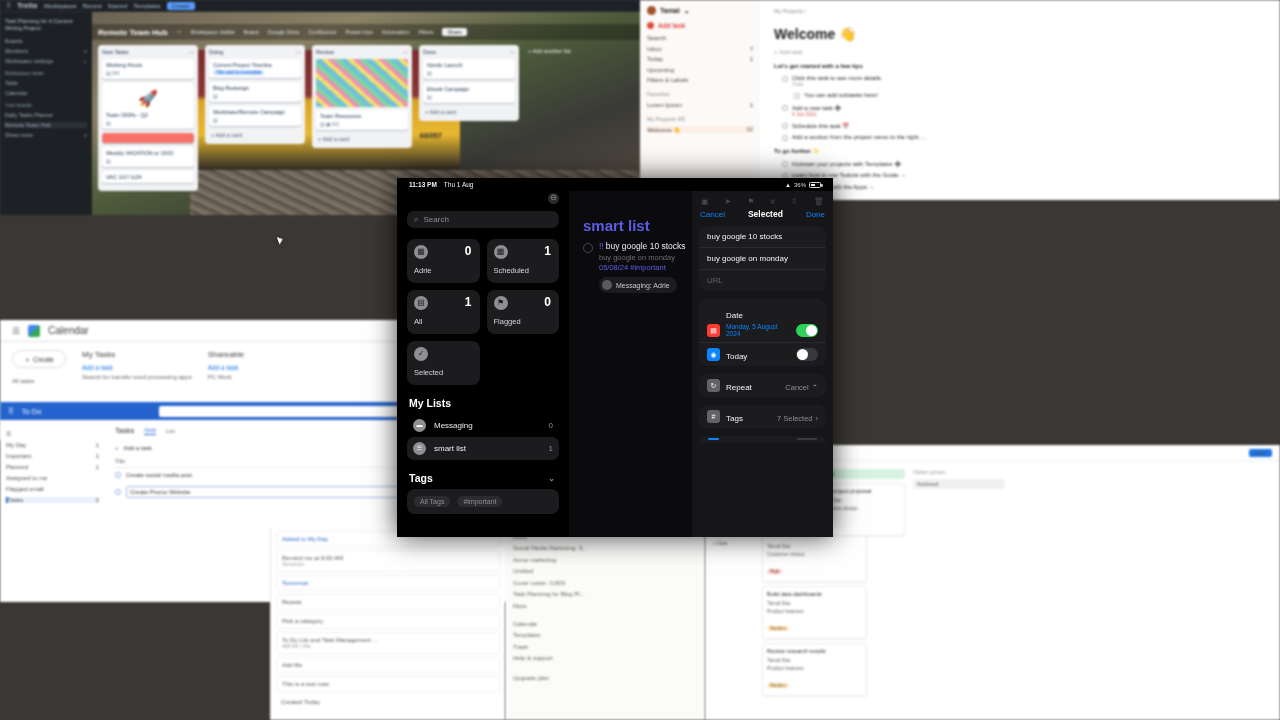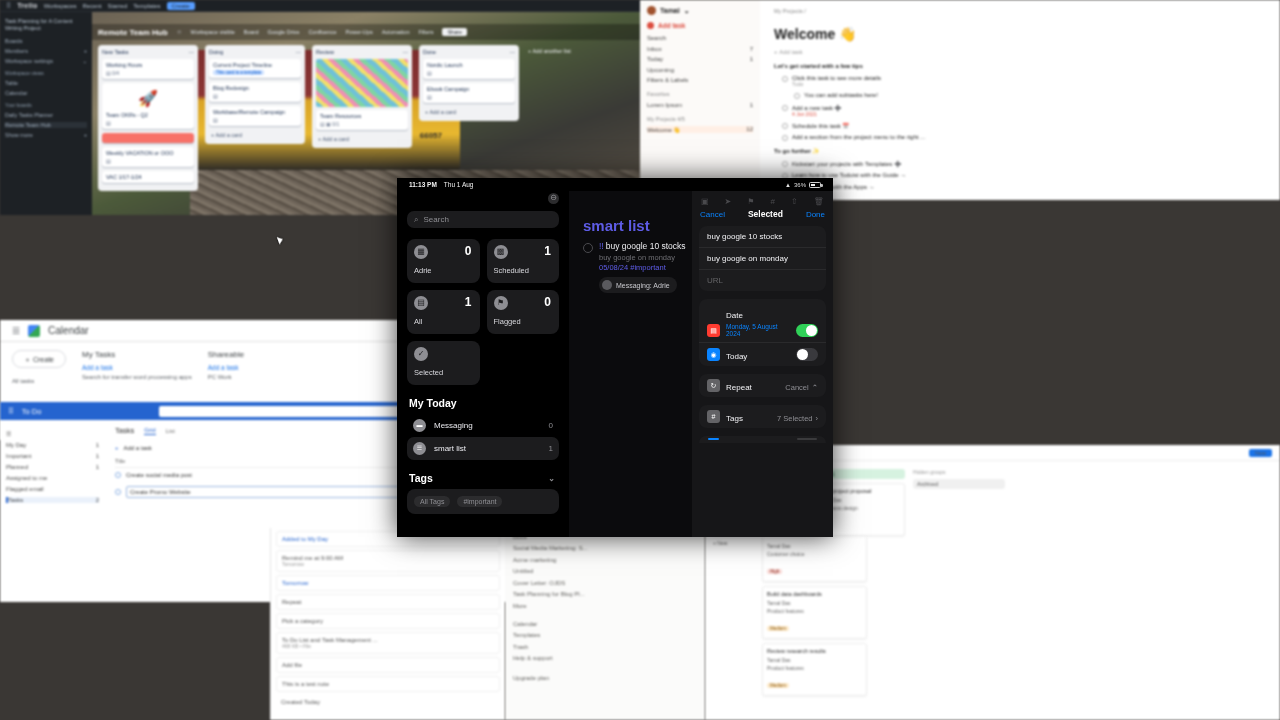--- a/index.html
+++ b/index.html
@@ -627,21 +627,21 @@
           <div class="cnt">0</div>
           <div class="lbl">Flagged</div>
         </div>
         <div class="tile wide">
           <div class="ic">✓</div>
           <div class="lbl">Selected</div>
         </div>
       </div>
 
       <div class="sb-h">
-        <span>My Today</span>
+        <span>My Lists</span>
       </div>
       <div class="sb-li">
         <span class="av">▬</span>
         <span class="nm">Messaging</span>
         <span class="ct">0</span>
       </div>
       <div class="sb-li sel">
         <span class="av">☰</span>
         <span class="nm">smart list</span>
         <span class="ct">1</span>

